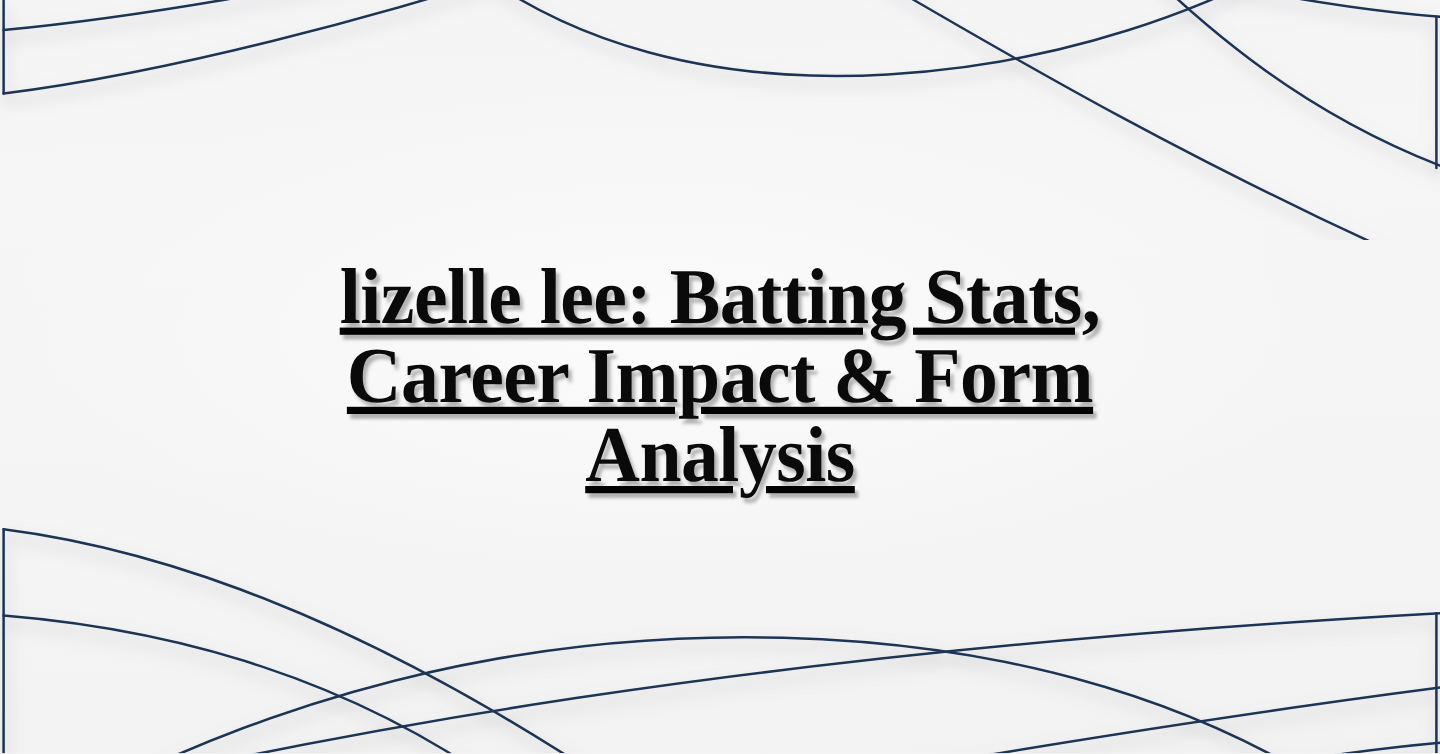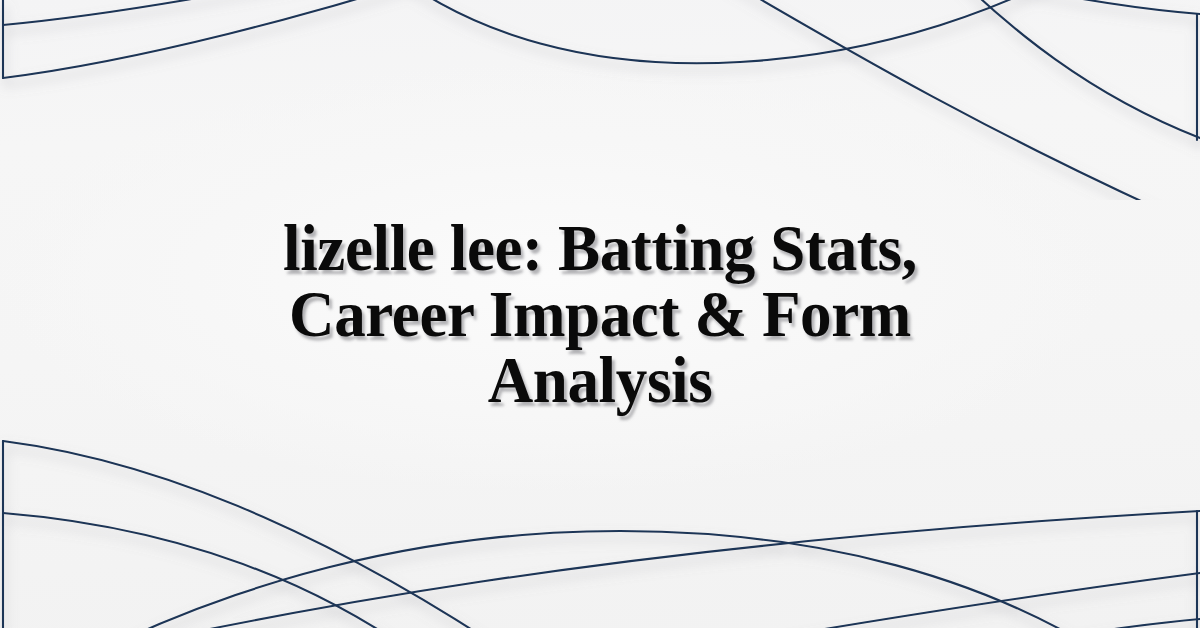--- a/index.html
+++ b/index.html
@@ -44,20 +44,21 @@
     left: 0;
     right: 0;
     top: 0;
     height: 628px;
     display: flex;
     flex-direction: column;
     align-items: center;
     justify-content: center;
     padding: 0 96px;
     box-sizing: border-box;
+    text-decoration: underline;
   }
   #page-title {
     margin: 0;
     width: 800px;
     text-align: center;
     font-family: "Liberation Serif", "DejaVu Serif", serif;
     font-weight: 700;
     font-size: 66px;
     line-height: 1.0;
     letter-spacing: -0.4px;

